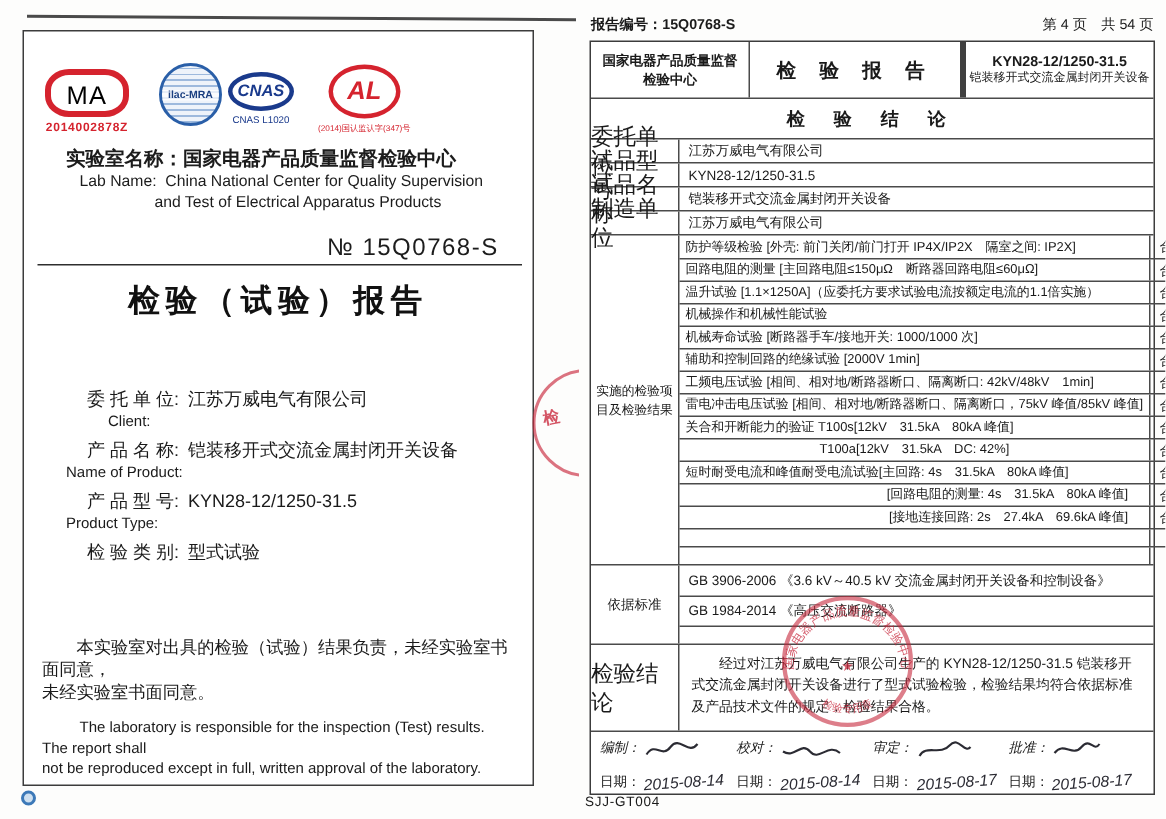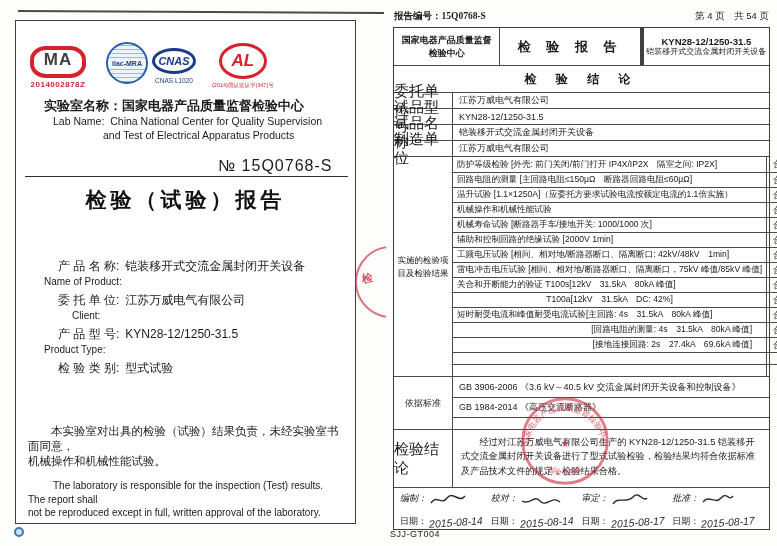--- a/index.html
+++ b/index.html
@@ -7,22 +7,22 @@
   #canvas { position:relative; width:777px; height:546px; background:#fdfdfc; overflow:hidden; color:#222; }
 
   
   .scan-top-line { position:absolute; left:18px; top:11px; width:366px; height:2px; background:#4a4a4a; transform:rotate(.35deg); }
   .staple-mark { position:absolute; left:14px; top:527px; width:10px; height:10px; border-radius:50%; border:2px solid #3d79b8; background:#cfe0f0; }
 
   
   .left-frame { position:absolute; left:15px; top:20px; width:341px; height:504px; border:1.5px solid #3c3c3c; background:#fff; }
   .logo-row { position:absolute; left:28px; top:38px; width:330px; height:58px; }
   .logo { position:absolute; display:flex; flex-direction:column; align-items:center; }
-  .cma-shape { width:56px; height:32px; border:4px solid #d5232e; border-radius:16px/14px; display:flex; align-items:flex-start; justify-content:center;
-               color:#404040; font-weight:bold; font-size:17px; letter-spacing:1px; }
+  .cma-shape { width:56px; height:32px; border:4px solid #d5232e; border-radius:16px/14px; display:flex; align-items:flex-end; justify-content:center;
+               color:#000000; font-weight:normal; font-size:17px; letter-spacing:1px; }
   .cma-num { color:#d5232e; font-size:8px; font-weight:bold; margin-top:2px; letter-spacing:.5px; }
   .ilac-circle { width:42px; height:42px; border-radius:50%; border:2px solid #2a5fa8;
                  background:repeating-linear-gradient(0deg,#9db9dd 0 1px,#eef3fa 1px 4px); position:relative; overflow:hidden; }
   .ilac-band { position:absolute; left:0; top:16px; width:100%; text-align:center; background:rgba(255,255,255,.75);
                color:#1a3f80; font-size:7px; font-weight:bold; }
   .cnas-ellipse { width:44px; height:26px; border:3px solid #1a3a8c; border-radius:50%; display:flex; align-items:center; justify-content:center;
                   color:#1a3a8c; font-weight:bold; font-style:italic; font-size:11px; }
   .cnas-sub { color:#1a3a8c; font-size:6.5px; margin-top:3px; }
   .al-ellipse { width:48px; height:36px; border:3px solid #d5232e; border-radius:50%; display:flex; align-items:center; justify-content:center;
                 color:#d5232e; font-weight:bold; font-style:italic; font-size:17px; }
@@ -58,21 +58,21 @@
   .st-zh2 { font-size:11.5px; color:#1a1a1a; margin-bottom:10px; }
   .st-en { font-size:10px; color:#1a1a1a; line-height:1.35; }
   .st-en .ind { display:inline-block; width:2.5em; }
 
   .edge-stamp-clip { position:absolute; left:352px; top:243px; width:34px; height:80px; overflow:hidden; }
   .edge-stamp { position:absolute; left:3px; top:3px; width:72px; height:72px; border-radius:50%;
                 border:2.5px solid rgba(201,42,62,.65); }
   .edge-stamp-text { position:absolute; left:10px; top:28px; color:rgba(201,42,62,.8); font-size:11px; font-weight:bold; transform:rotate(-12deg); }
 
   
-  .rp-head-left { position:absolute; left:394px; top:10px; font-size:9.5px; font-weight:bold; color:#1a1a1a;font-family:Liberation Serif, serif; }
+  .rp-head-left { position:absolute; left:394px; top:10px; font-size:9.5px; font-weight:bold; color:#1a1a1a; }
   .rp-head-right { position:absolute; right:8px; top:10px; font-size:9.5px; color:#1a1a1a; }
 
   .rtable { position:absolute; left:393px; top:27px; width:377px; border:1.2px solid #3c3c3c; background:#fff; font-size:9px; color:#1a1a1a; }
   .rrow { display:flex; border-top:1px solid #4a4a4a; }
   .rrow.first { border-top:none; }
   .hdr { height:37px; }
   .hdr-org { width:107px; border-right:1px solid #4a4a4a; display:flex; align-items:center; justify-content:center; text-align:center;
              font-size:9px; font-weight:bold; padding:2px 6px; line-height:1.35; }
   .hdr-title { width:144px; border-right:4px solid #404040; display:flex; align-items:center; justify-content:center;
                font-size:13px; font-weight:bold; letter-spacing:6px; }
@@ -164,39 +164,39 @@
   </div>
   <div class="lab-en2">and Test of Electrical Apparatus Products</div>
 
   <div class="report-no">№ 15Q0768-S</div>
   <div class="cover-rule"></div>
 
   <div class="title-zh">检验（试验）报告</div>
 
   <div class="fields">
     <div class="field">
+      <div class="zh-line"><span>委 托 单 位:</span><span class="val">江苏万威电气有限公司</span></div>
+      <div class="en-line" style="margin-left:14px;">Client:</div>
+    </div>
+    <div class="field">
       <div class="zh-line"><span>产 品 名 称:</span><span class="val">铠装移开式交流金属封闭开关设备</span></div>
       <div class="en-line" style="margin-left:-14px;">Name of Product:</div>
-    </div>
-    <div class="field">
-      <div class="zh-line"><span>委 托 单 位:</span><span class="val">江苏万威电气有限公司</span></div>
-      <div class="en-line" style="margin-left:14px;">Client:</div>
     </div>
     <div class="field">
       <div class="zh-line"><span>产 品 型 号:</span><span class="val">KYN28-12/1250-31.5</span></div>
       <div class="en-line" style="margin-left:-14px;">Product Type:</div>
     </div>
     <div class="field">
       <div class="zh-line"><span>检 验 类 别:</span><span class="val">型式试验</span></div>
     </div>
   </div>
 
   <div class="statement">
     <div class="st-zh1">本实验室对出具的检验（试验）结果负责，未经实验室书面同意，</div>
-    <div class="st-zh2">机械操作和机械性能试验。</div>
+    <div class="st-zh2">未经实验室书面同意。</div>
     <div class="st-en"><span class="ind"></span><span>The laboratory is responsible for the inspection (Test) results. The report shall</span><br>
       <span>not be reproduced except in full, written approval of the laboratory.</span></div>
   </div>
 
   <div class="edge-stamp-clip">
     <div class="edge-stamp"></div>
     <div class="edge-stamp-text">检</div>
   </div>
 
   <div class="rp-head-left">报告编号：15Q0768-S</div>

